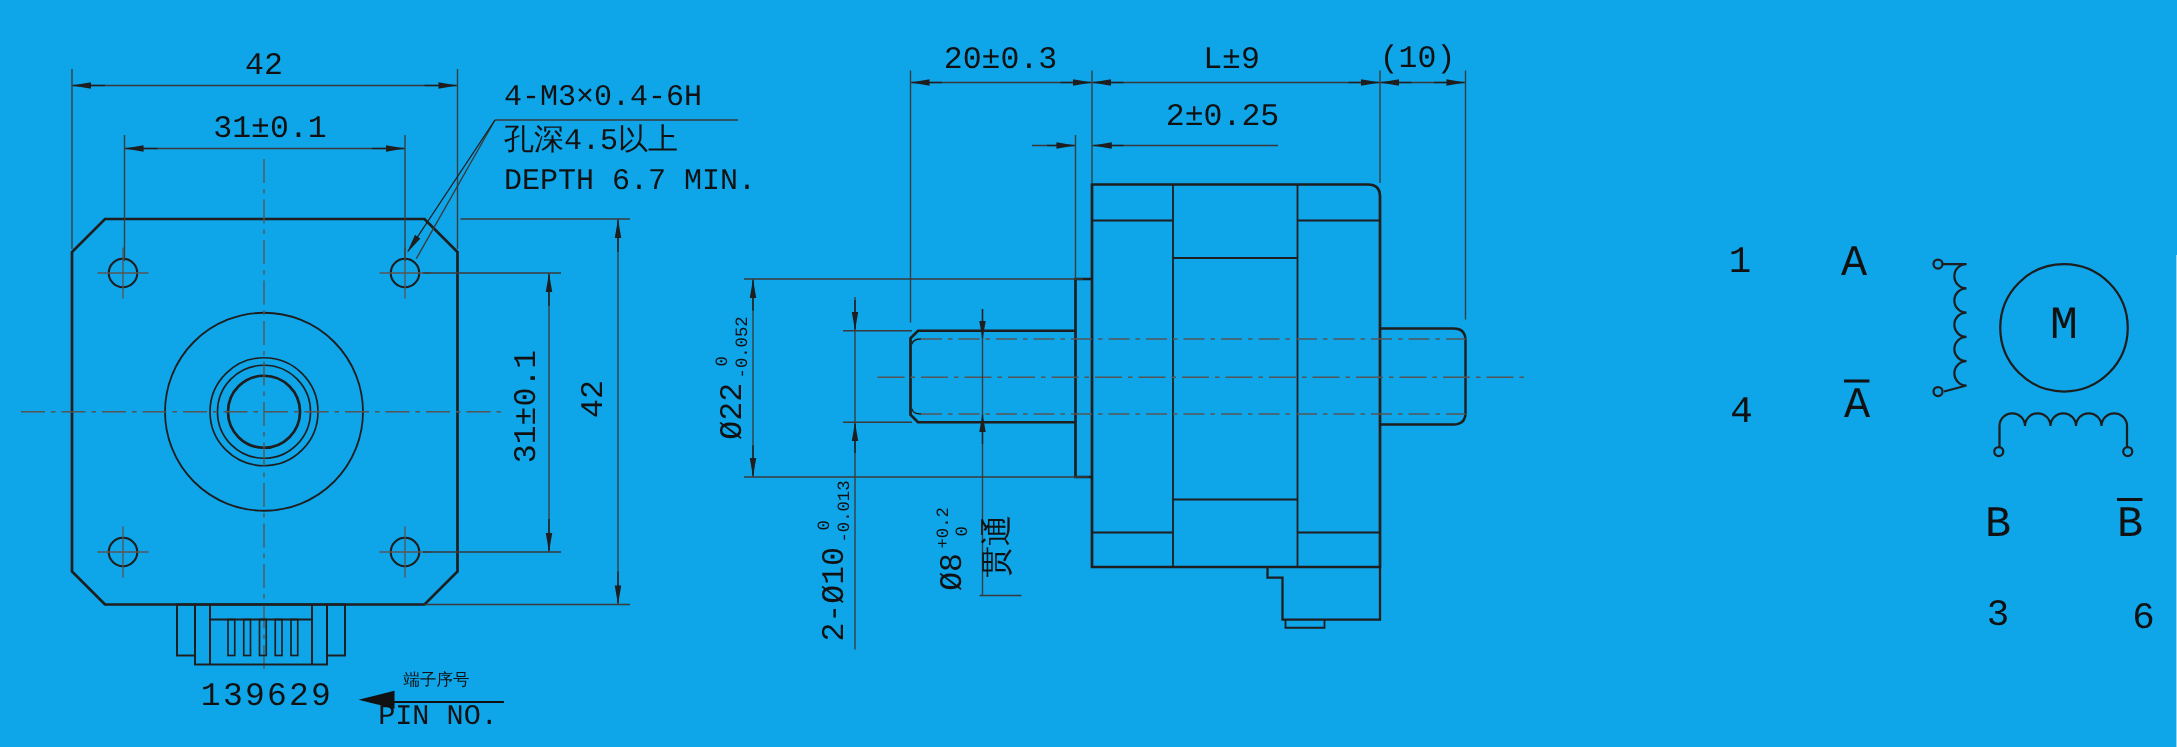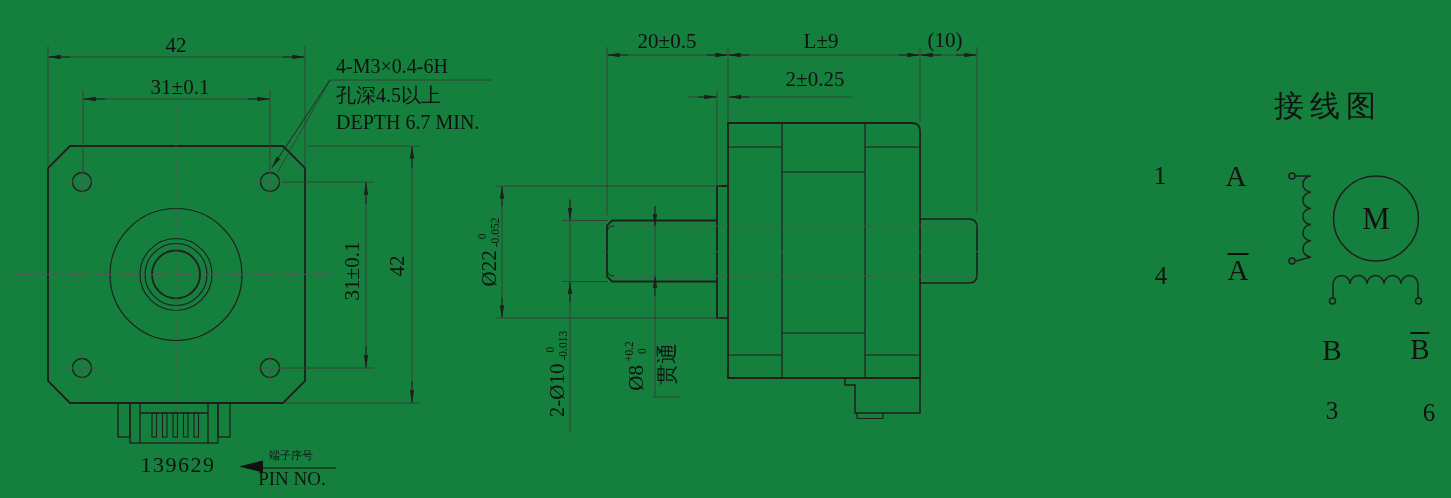--- a/index.html
+++ b/index.html
@@ -1,17 +1,17 @@
 <!DOCTYPE html>
 <html><head>
 <meta charset="utf-8">
 <style>
   html,body{margin:0;padding:0;background:#ffffff;}
-  #canvas{position:relative;width:1451px;height:498px;background:#15803d;overflow:hidden;
-          font-family:Liberation Serif, serif;}
+  #canvas{position:relative;width:1451px;height:498px;background:#0ea5e9;overflow:hidden;
+          font-family:Liberation Mono, monospace;}
   #linework{position:absolute;left:0;top:0;}
   .t{position:absolute;color:#111;white-space:nowrap;line-height:1;
      transform:translate(-50%,-50%);}
   .tl{position:absolute;color:#111;white-space:nowrap;line-height:1;}
   .rot{transform:translate(-50%,-50%) rotate(-90deg);}
   .dim{font-size:21px;}
   .callout{font-size:20px;}
   .row{display:inline-flex;align-items:center;}
   .stack{display:inline-flex;flex-direction:column;align-items:flex-start;
          font-size:11.5px;line-height:1.15;margin-left:3px;}
@@ -162,21 +162,21 @@
   <div class="t dim" style="left:180px;top:87px">31±0.1</div>
   <div class="tl callout" style="left:336px;top:56px">4-M3×0.4-6H</div>
   <div class="tl callout" style="left:336px;top:85px">孔深4.5以上</div>
   <div class="tl callout" style="left:336px;top:112px">DEPTH 6.7 MIN.</div>
   <div class="t dim rot" style="left:352px;top:271px">31±0.1</div>
   <div class="t dim rot" style="left:397px;top:266px">42</div>
   <div class="t pins" style="left:178px;top:465px">139629</div>
   <div class="t pincn" style="left:291px;top:455px">端子序号</div>
   <div class="t pinen" style="left:292px;top:478px">PIN NO.</div>
 
-  <div class="t dim" style="left:667px;top:41px">20±0.5</div>
+  <div class="t dim" style="left:667px;top:41px">20±0.3</div>
   <div class="t dim" style="left:821px;top:41px">L±9</div>
   <div class="t dim" style="left:945px;top:40px">(10)</div>
   <div class="t dim" style="left:815px;top:79px">2±0.25</div>
 
   <div class="t dim rot row" style="left:489px;top:252px">
     <span>Ø22</span>
     <span class="stack">
         <span class="pad">0</span>
         <span>-0.052</span>
       </span>
@@ -190,21 +190,20 @@
   </div>
   <div class="t dim rot row" style="left:636px;top:366px">
     <span>Ø8</span>
     <span class="stack">
         <span>+0.2</span>
         <span class="pad">0</span>
       </span>
   </div>
   <div class="t dim rot" style="left:667px;top:364px">贯通</div>
 
-  <div class="t wtitle" style="left:1328px;top:106px">接线图</div>
   <div class="t wdigit" style="left:1160px;top:175px">1</div>
   <div class="t wletter" style="left:1236px;top:176px">A</div>
   <div class="t wdigit" style="left:1161px;top:275px">4</div>
   <div class="t wletter" style="left:1238px;top:269px"><span class="ovl">A</span></div>
   <div class="t wletter" style="left:1332px;top:350px">B</div>
   <div class="t wletter" style="left:1420px;top:348px"><span class="ovl">B</span></div>
   <div class="t wdigit" style="left:1332px;top:410px">3</div>
   <div class="t wdigit" style="left:1429px;top:412px">6</div>
   <div class="t wmotor" style="left:1376px;top:218px">M</div>
 

